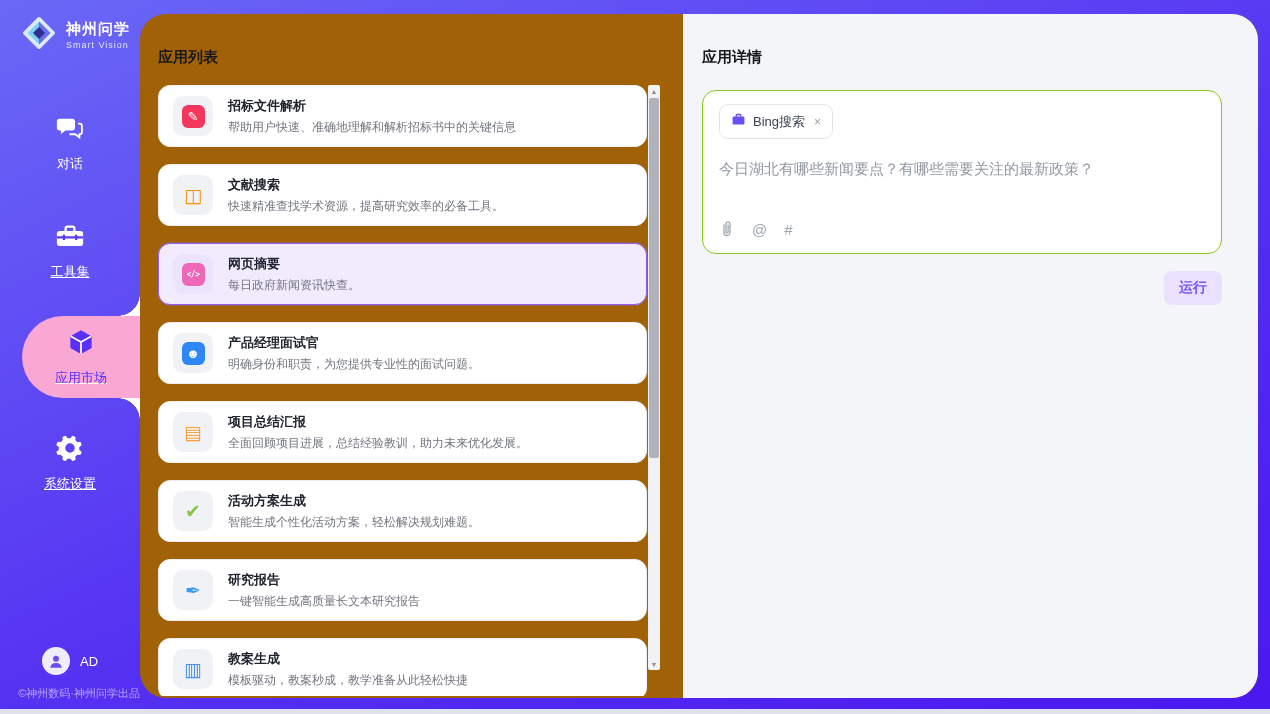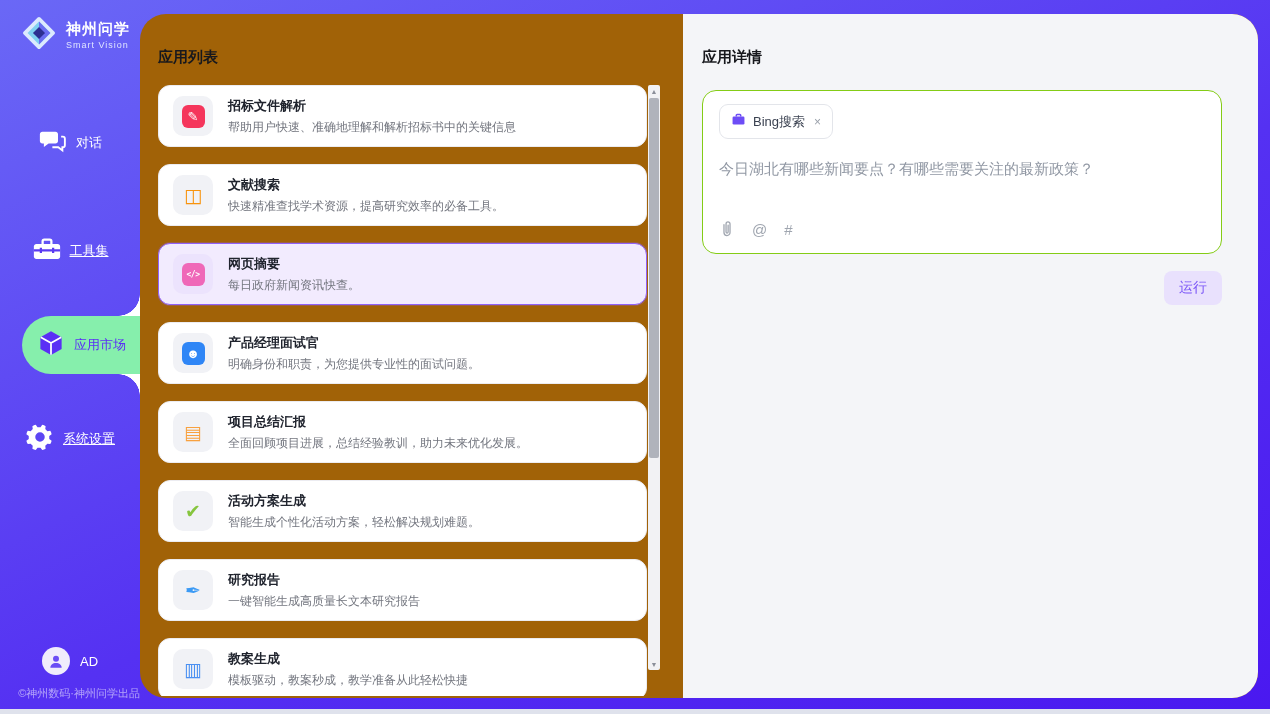--- a/index.html
+++ b/index.html
@@ -6,27 +6,27 @@
   html,body { width:1270px; height:714px; overflow:hidden;
     font-family:"Liberation Sans","DejaVu Sans",sans-serif; }
   body { position:relative; background:linear-gradient(155deg,#6a68f6 0%,#5531f2 55%,#4a18f0 100%); }
 
   
   .sidebar { position:absolute; left:0; top:0; width:140px; height:709px; z-index:2; }
   .brand { display:flex; align-items:center; gap:8px; padding:14px 8px 0 20px; }
   .brand-text .cn { color:#fff; font-size:15px; font-weight:bold; letter-spacing:1px; }
   .brand-text .en { color:#dfe4ff; font-size:9px; letter-spacing:1px; margin-top:1px; }
   .nav { position:absolute; top:100px; left:0; right:0; display:flex; flex-direction:column; }
-  .nav-item { position:relative; height:86px; margin-bottom:22px; display:flex; flex-direction:row;
+  .nav-item { position:relative; height:86px; margin-bottom:22px; display:flex; flex-direction:column;
     align-items:center; justify-content:center; gap:8px; cursor:pointer; color:#fff; }
   .nav-item .nav-label { font-size:13px; color:#fff; }
   .nav-item .nav-label.u { text-decoration:underline; }
   .nav-item svg { width:30px; height:30px; }
-  .nav-item.active { background:#86efac; margin-left:22px; height:58px;
-    border-radius:44px 0 0 44px; }
+  .nav-item.active { background:#f9a8d4; margin-left:22px; height:82px;
+    border-radius:44px 0 0 44px;text-decoration:underline; }
   .nav-item.active .nav-label { color:#5b2ff5; }
   .nav-item.active::before { content:''; position:absolute; top:-22px; right:0; width:22px; height:22px;
     background:radial-gradient(circle at 0 0, rgba(0,0,0,0) 21.5px, #fff 22px); }
   .nav-item.active::after { content:''; position:absolute; bottom:-22px; right:0; width:22px; height:22px;
     background:radial-gradient(circle at 0 100%, rgba(0,0,0,0) 21.5px, #fff 22px); }
   .user-row { position:absolute; bottom:34px; left:0; right:0; display:flex; align-items:center;
     justify-content:center; gap:10px; }
   .avatar { width:28px; height:28px; border-radius:50%; background:#f0edfc; display:flex;
     align-items:center; justify-content:center; }
   .avatar svg { width:18px; height:18px; }
@@ -76,21 +76,21 @@
   .tool-tag svg { width:15px; height:15px; }
   .tool-tag .tag-label { font-size:13px; color:#3a4150; }
   .tag-close { font-size:12px; color:#9aa0aa; cursor:pointer; margin-left:2px; }
   .query-text { margin-top:21px; font-size:15px; color:#9097a3;font-family:Liberation Serif, serif; }
   .attach-row { position:absolute; left:16px; bottom:14px; display:flex; align-items:center; gap:17px;
     color:#a0a6b0; }
   .attach-row .sym { font-size:15px; cursor:pointer; }
   .attach-row svg { width:16px; height:19px; cursor:pointer; display:block; }
   .run-btn { position:absolute; right:36px; top:257px; background:#e9e1fd; color:#7a55f7;
     border:none; font-size:14px; padding:8px 15px; border-radius:8px; cursor:pointer;
-    font-family:inherit; }
+    font-family:inherit;font-weight:bold; }
 
   .bottom-strip { position:absolute; left:0; right:0; bottom:0; height:5px; background:#dfe2ec; z-index:3; }
 </style>
 </head>
 <body>
 
 <div class="sidebar">
   <div class="brand">
     <span>
       <svg width="38" height="38" viewBox="0 0 40 40">

